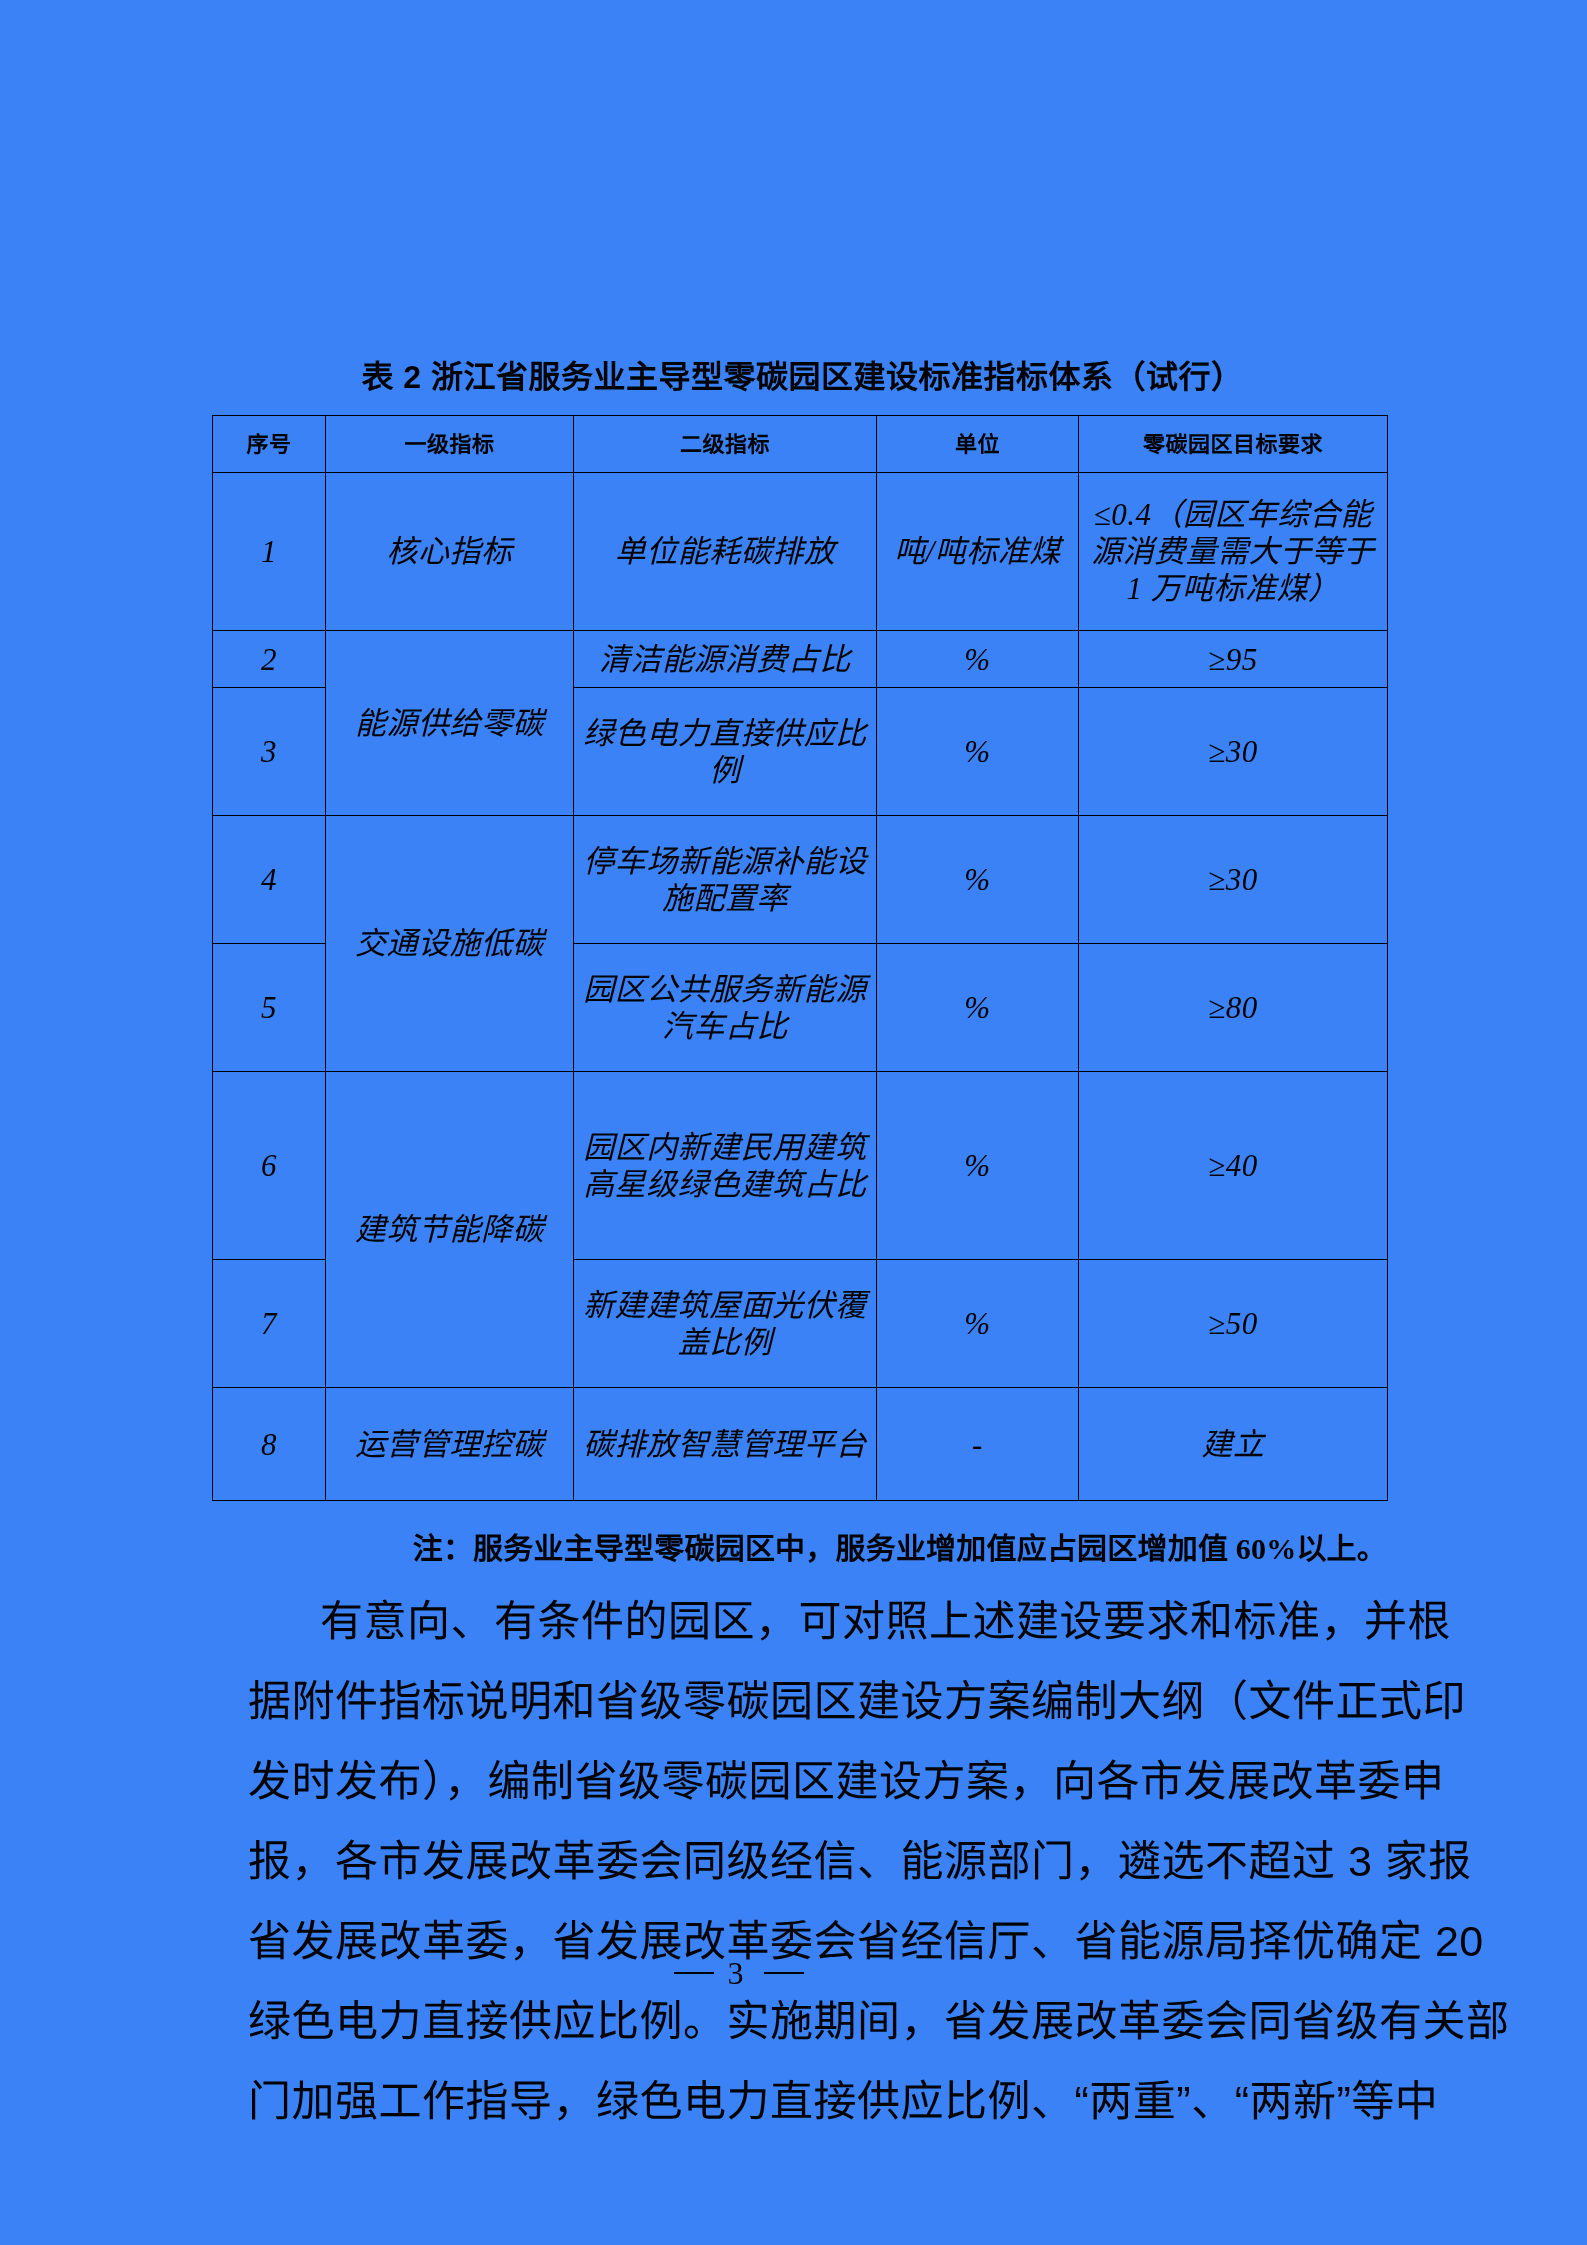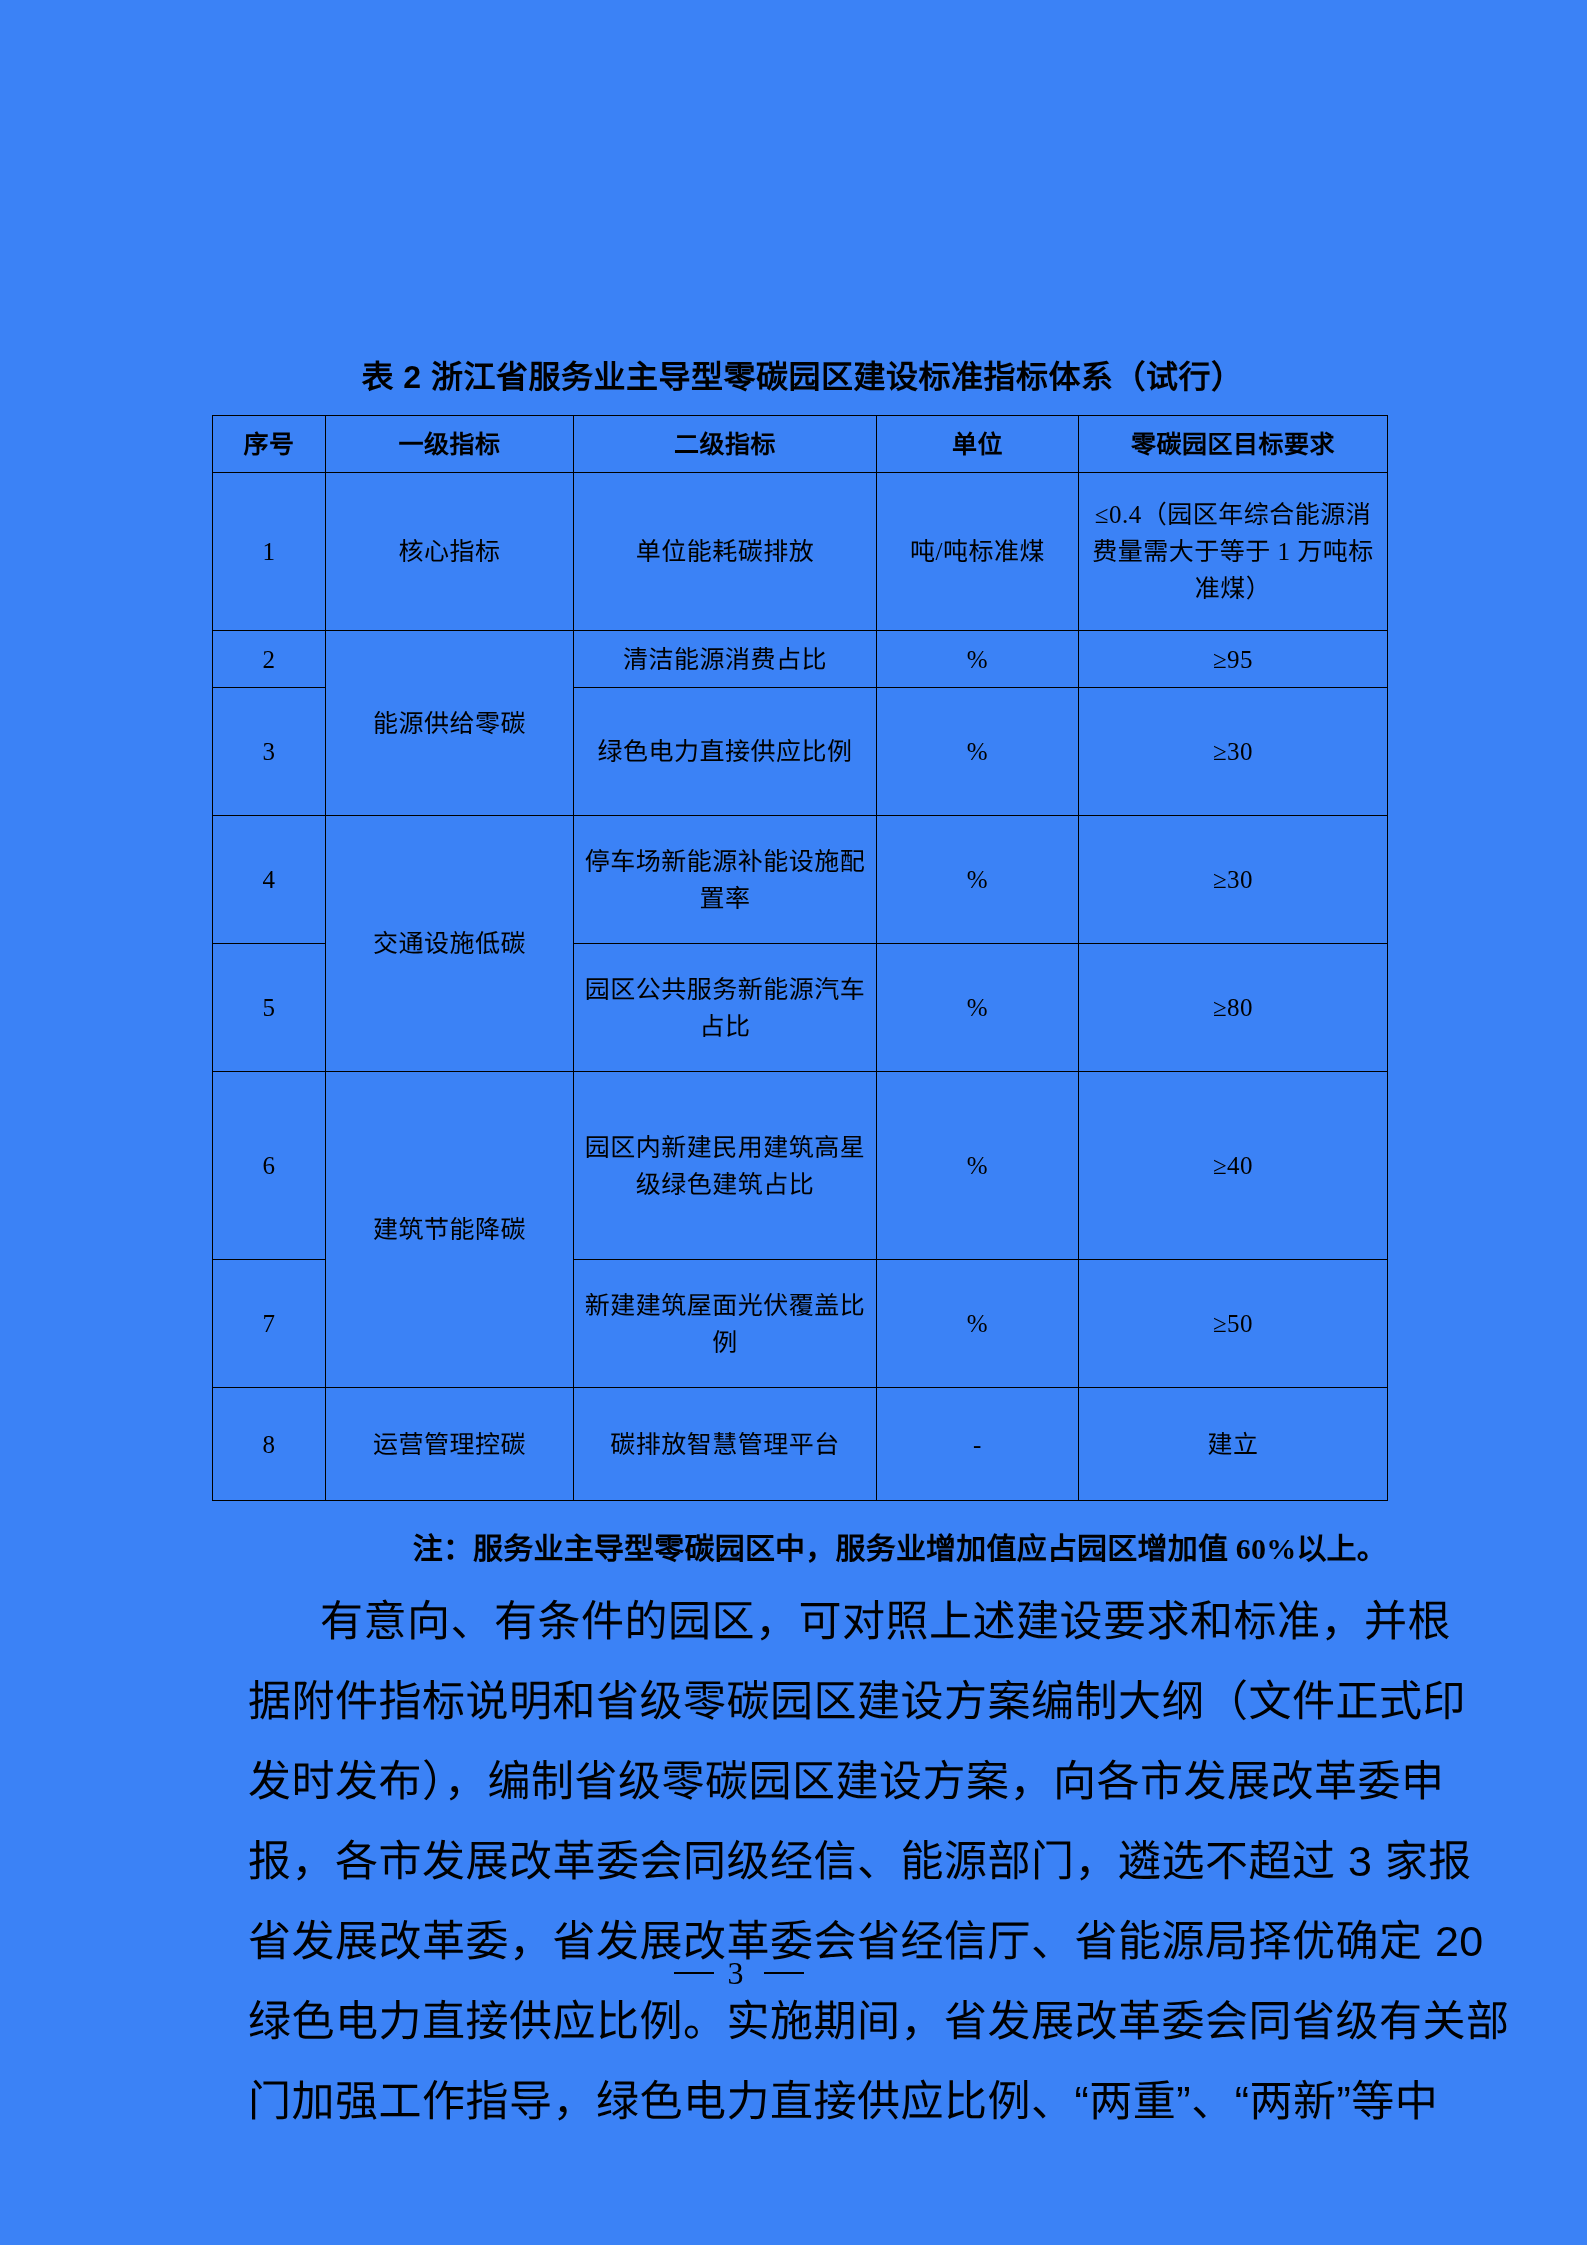--- a/index.html
+++ b/index.html
@@ -51,29 +51,30 @@
     border: 1.5px solid #000000;
     text-align: center;
     vertical-align: middle;
     padding: 6px 6px;
     line-height: 37px;
     font-weight: normal;
   }
   table.indicator-table thead th {
     font-family: "Liberation Sans", "DejaVu Sans", sans-serif;
     font-weight: bold;
-    font-size: 25px;
+    font-size: 22px;
     height: 50px;
     padding: 3px 4px;
     letter-spacing: 0.5px;
   }
   table.indicator-table tbody td {
     font-family: "Liberation Serif", "DejaVu Serif", serif;
-    font-size: 25px;
-    letter-spacing: 0.5px;
+    font-size: 31px;
+    letter-spacing: 0.5px;
+    font-style: italic;
   }
   td.cat-cell { letter-spacing: 2px; }
   td.num-cell { font-size: 25px; }
   td.val-cell { font-size: 25px; letter-spacing: 0.5px; }
   td.sub-cell { letter-spacing: 1px; }
 
   .col-no    { width: 113px; }
   .col-cat   { width: 248px; }
   .col-sub   { width: 303px; }
   .col-unit  { width: 202px; }

